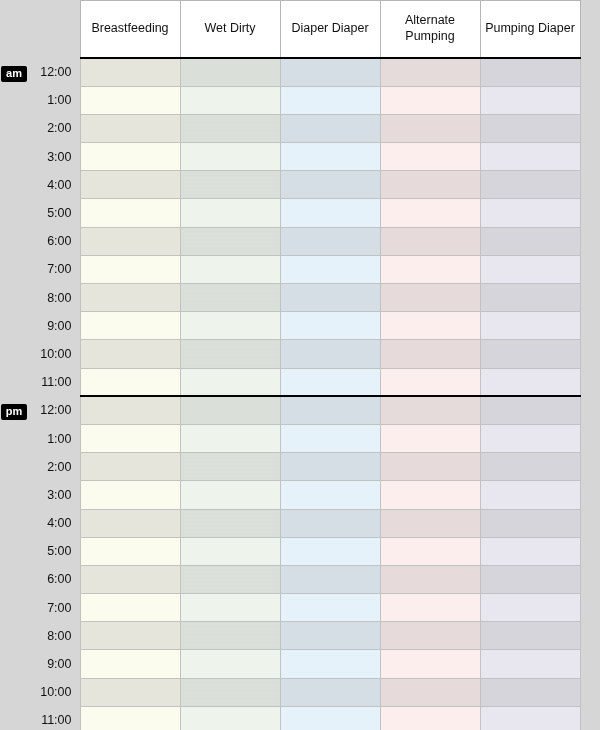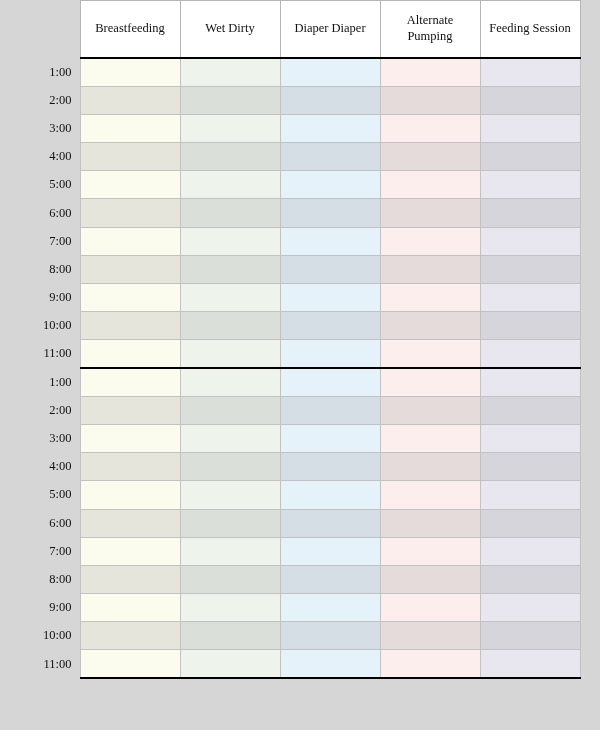--- a/index.html
+++ b/index.html
@@ -11,21 +11,20 @@
     height: 730px;
     background: #d6d6d6;
     font-family: "Liberation Sans", sans-serif;
     overflow: hidden;
   }
   #tracker {
     position: relative;
     width: 600px;
     height: 730px;
     box-sizing: border-box;
-    font-family: Liberation Serif, serif;
   }
   table.grid {
     border-collapse: collapse;
     table-layout: fixed;
     margin-left: 0;
     width: 580px;
   }
   
   col.c-period { width: 28px; }
   col.c-time   { width: 52px; }
@@ -103,24 +102,33 @@
       <col class="c-data">
     </colgroup>
     <thead>
       <tr>
         <th class="head-blank"></th>
         <th class="head-blank"></th>
         <th class="col-head">Breastfeeding</th>
         <th class="col-head">Wet Dirty</th>
         <th class="col-head">Diaper Diaper</th>
         <th class="col-head">Alternate Pumping</th>
-        <th class="col-head">Feeding Session</th>
+        <th class="col-head">Pumping Diaper</th>
       </tr>
     </thead>
     <tbody id="grid-body">
+        <tr class="hour-row first-of-period">
+          <td class="period-cell"><span class="period-badge">am</span></td>
+          <td class="time-cell">12:00</td>
+          <td class="cell" style="background: linear-gradient(rgba(150, 150, 150, 0.22), rgba(150, 150, 150, 0.22)) rgb(251, 251, 238);"></td>
+          <td class="cell" style="background: linear-gradient(rgba(150, 150, 150, 0.22), rgba(150, 150, 150, 0.22)) rgb(238, 243, 236);"></td>
+          <td class="cell" style="background: linear-gradient(rgba(150, 150, 150, 0.22), rgba(150, 150, 150, 0.22)) rgb(230, 242, 250);"></td>
+          <td class="cell" style="background: linear-gradient(rgba(150, 150, 150, 0.22), rgba(150, 150, 150, 0.22)) rgb(253, 238, 238);"></td>
+          <td class="cell" style="background: linear-gradient(rgba(150, 150, 150, 0.22), rgba(150, 150, 150, 0.22)) rgb(232, 231, 239);"></td>
+        </tr>
         <tr class="hour-row">
           <td class="period-cell"></td>
           <td class="time-cell">1:00</td>
           <td class="cell" style="background: rgb(251, 251, 238);"></td>
           <td class="cell" style="background: rgb(238, 243, 236);"></td>
           <td class="cell" style="background: rgb(230, 242, 250);"></td>
           <td class="cell" style="background: rgb(253, 238, 238);"></td>
           <td class="cell" style="background: rgb(232, 231, 239);"></td>
         </tr>
         <tr class="hour-row">
@@ -205,20 +213,29 @@
           <td class="cell" style="background: linear-gradient(rgba(150, 150, 150, 0.22), rgba(150, 150, 150, 0.22)) rgb(232, 231, 239);"></td>
         </tr>
         <tr class="hour-row last-of-period">
           <td class="period-cell"></td>
           <td class="time-cell">11:00</td>
           <td class="cell" style="background: rgb(251, 251, 238);"></td>
           <td class="cell" style="background: rgb(238, 243, 236);"></td>
           <td class="cell" style="background: rgb(230, 242, 250);"></td>
           <td class="cell" style="background: rgb(253, 238, 238);"></td>
           <td class="cell" style="background: rgb(232, 231, 239);"></td>
+        </tr>
+        <tr class="hour-row first-of-period">
+          <td class="period-cell"><span class="period-badge">pm</span></td>
+          <td class="time-cell">12:00</td>
+          <td class="cell" style="background: linear-gradient(rgba(150, 150, 150, 0.22), rgba(150, 150, 150, 0.22)) rgb(251, 251, 238);"></td>
+          <td class="cell" style="background: linear-gradient(rgba(150, 150, 150, 0.22), rgba(150, 150, 150, 0.22)) rgb(238, 243, 236);"></td>
+          <td class="cell" style="background: linear-gradient(rgba(150, 150, 150, 0.22), rgba(150, 150, 150, 0.22)) rgb(230, 242, 250);"></td>
+          <td class="cell" style="background: linear-gradient(rgba(150, 150, 150, 0.22), rgba(150, 150, 150, 0.22)) rgb(253, 238, 238);"></td>
+          <td class="cell" style="background: linear-gradient(rgba(150, 150, 150, 0.22), rgba(150, 150, 150, 0.22)) rgb(232, 231, 239);"></td>
         </tr>
         <tr class="hour-row">
           <td class="period-cell"></td>
           <td class="time-cell">1:00</td>
           <td class="cell" style="background: rgb(251, 251, 238);"></td>
           <td class="cell" style="background: rgb(238, 243, 236);"></td>
           <td class="cell" style="background: rgb(230, 242, 250);"></td>
           <td class="cell" style="background: rgb(253, 238, 238);"></td>
           <td class="cell" style="background: rgb(232, 231, 239);"></td>
         </tr>

